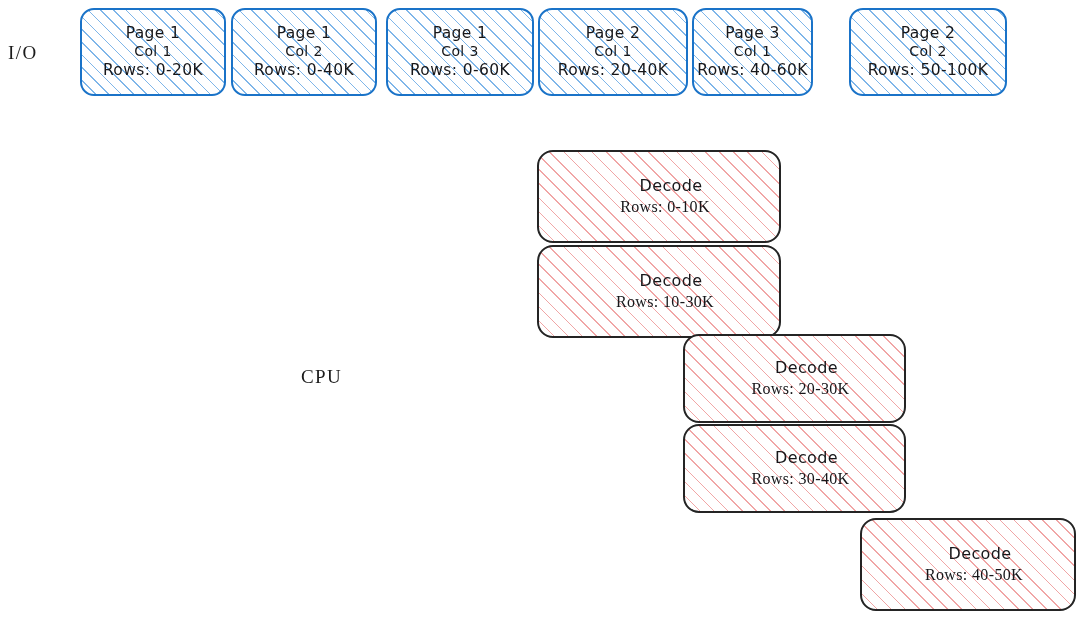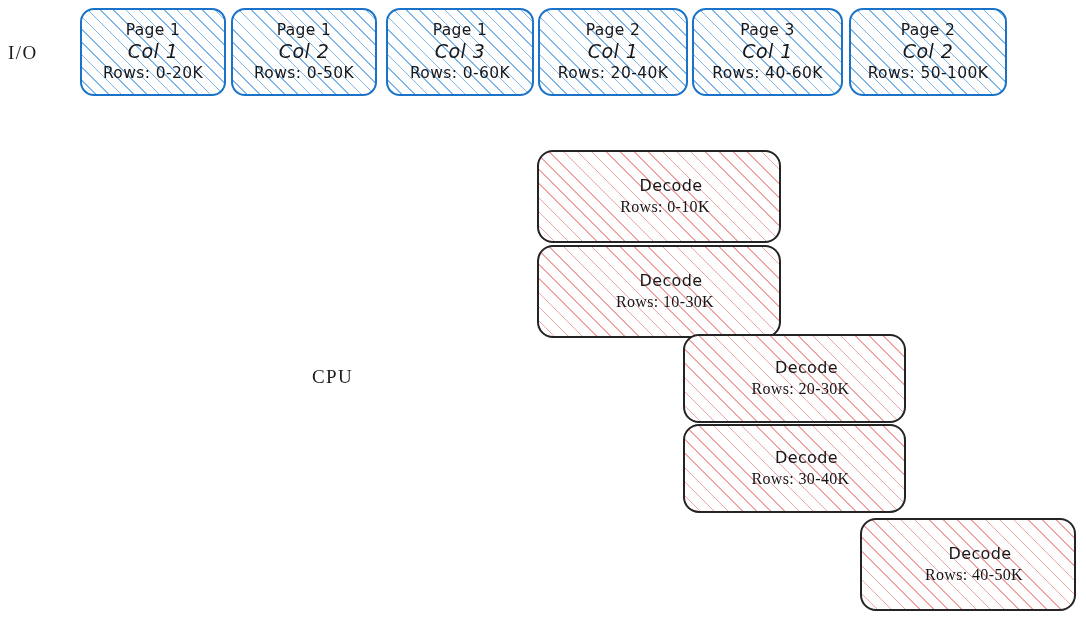--- a/index.html
+++ b/index.html
@@ -25,21 +25,21 @@
   .lane-label {
     position: absolute;
     font-family: Liberation Serif, serif;
     font-size: 19px;
     color: #1b1b1b;
     letter-spacing: 1.4px;
     white-space: nowrap;
     user-select: none;
   }
   #io-lane-label  { left: 8px;   top: 42px; }
-  #cpu-lane-label { left: 312px; top: 366px; }
+  #cpu-lane-label { left: 301px; top: 366px; }
 
   .node {
     position: absolute;
     box-sizing: border-box;
     display: flex;
     flex-direction: column;
     align-items: center;
     justify-content: center;
     text-align: center;
     border-radius: 14px;
@@ -63,21 +63,21 @@
         45deg,
         rgba(120, 178, 232, 0.95) 0px,
         rgba(120, 178, 232, 0.95) 1.1px,
         rgba(255, 255, 255, 0) 1.1px,
         rgba(255, 255, 255, 0) 9px);
     font-size: 15.5px;
     padding: 4px 4px;
   }
   .io-node .line   { letter-spacing: 0.4px; }
   .io-node .line-1 { font-size: 15.5px; }
-  .io-node .line-2 { font-size: 19px; font-style: italic; }
+  .io-node .line-2 { font-size: 14px; }
   .io-node .line-3 { font-size: 15.5px; }
 
   
   .cpu-node {
     border: 2.8px solid #242424;
     background-color: #ffffff;
     background-image: repeating-linear-gradient(
         45deg,
         rgba(238, 150, 150, 0.85) 0px,
         rgba(238, 150, 150, 0.85) 1.1px,
@@ -109,36 +109,36 @@
 
   <div class="node io-node" style="left:80px; top:8px; width:146px; height:88px;">
     <span class="line line-1">Page 1</span>
     <span class="line line-2">Col 1</span>
     <span class="line line-3">Rows: 0-20K</span>
   </div>
 
   <div class="node io-node" style="left:231px; top:8px; width:146px; height:88px;">
     <span class="line line-1">Page 1</span>
     <span class="line line-2">Col 2</span>
-    <span class="line line-3">Rows: 0-50K</span>
+    <span class="line line-3">Rows: 0-40K</span>
   </div>
 
   <div class="node io-node" style="left:386px; top:8px; width:148px; height:88px;">
     <span class="line line-1">Page 1</span>
     <span class="line line-2">Col 3</span>
     <span class="line line-3">Rows: 0-60K</span>
   </div>
 
   <div class="node io-node" style="left:538px; top:8px; width:150px; height:88px;">
     <span class="line line-1">Page 2</span>
     <span class="line line-2">Col 1</span>
     <span class="line line-3">Rows: 20-40K</span>
   </div>
 
-  <div class="node io-node" style="left:692px; top:8px; width:151px; height:88px;">
+  <div class="node io-node" style="left:692px; top:8px; width:121px; height:88px;">
     <span class="line line-1">Page 3</span>
     <span class="line line-2">Col 1</span>
     <span class="line line-3">Rows: 40-60K</span>
   </div>
 
   <div class="node io-node" style="left:849px; top:8px; width:158px; height:88px;">
     <span class="line line-1">Page 2</span>
     <span class="line line-2">Col 2</span>
     <span class="line line-3">Rows: 50-100K</span>
   </div>

